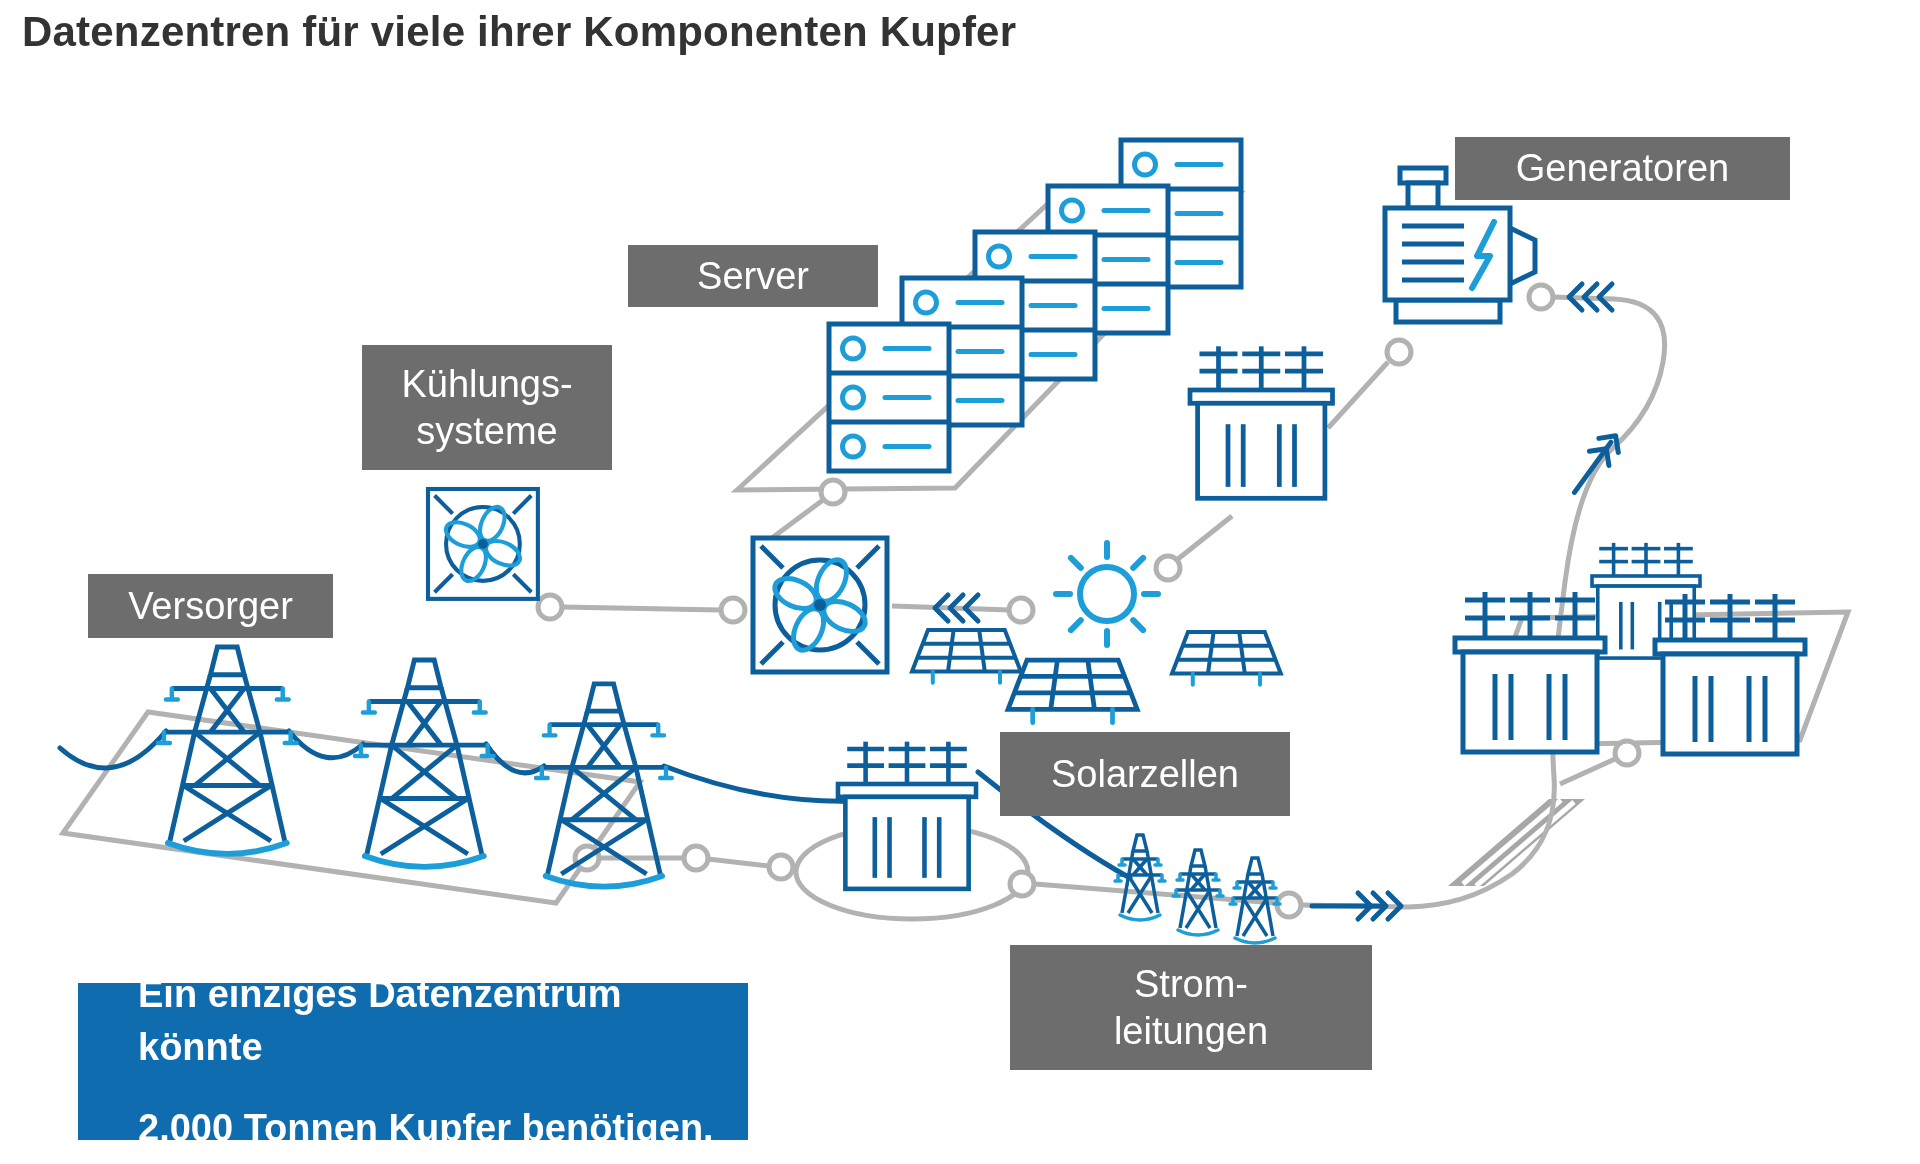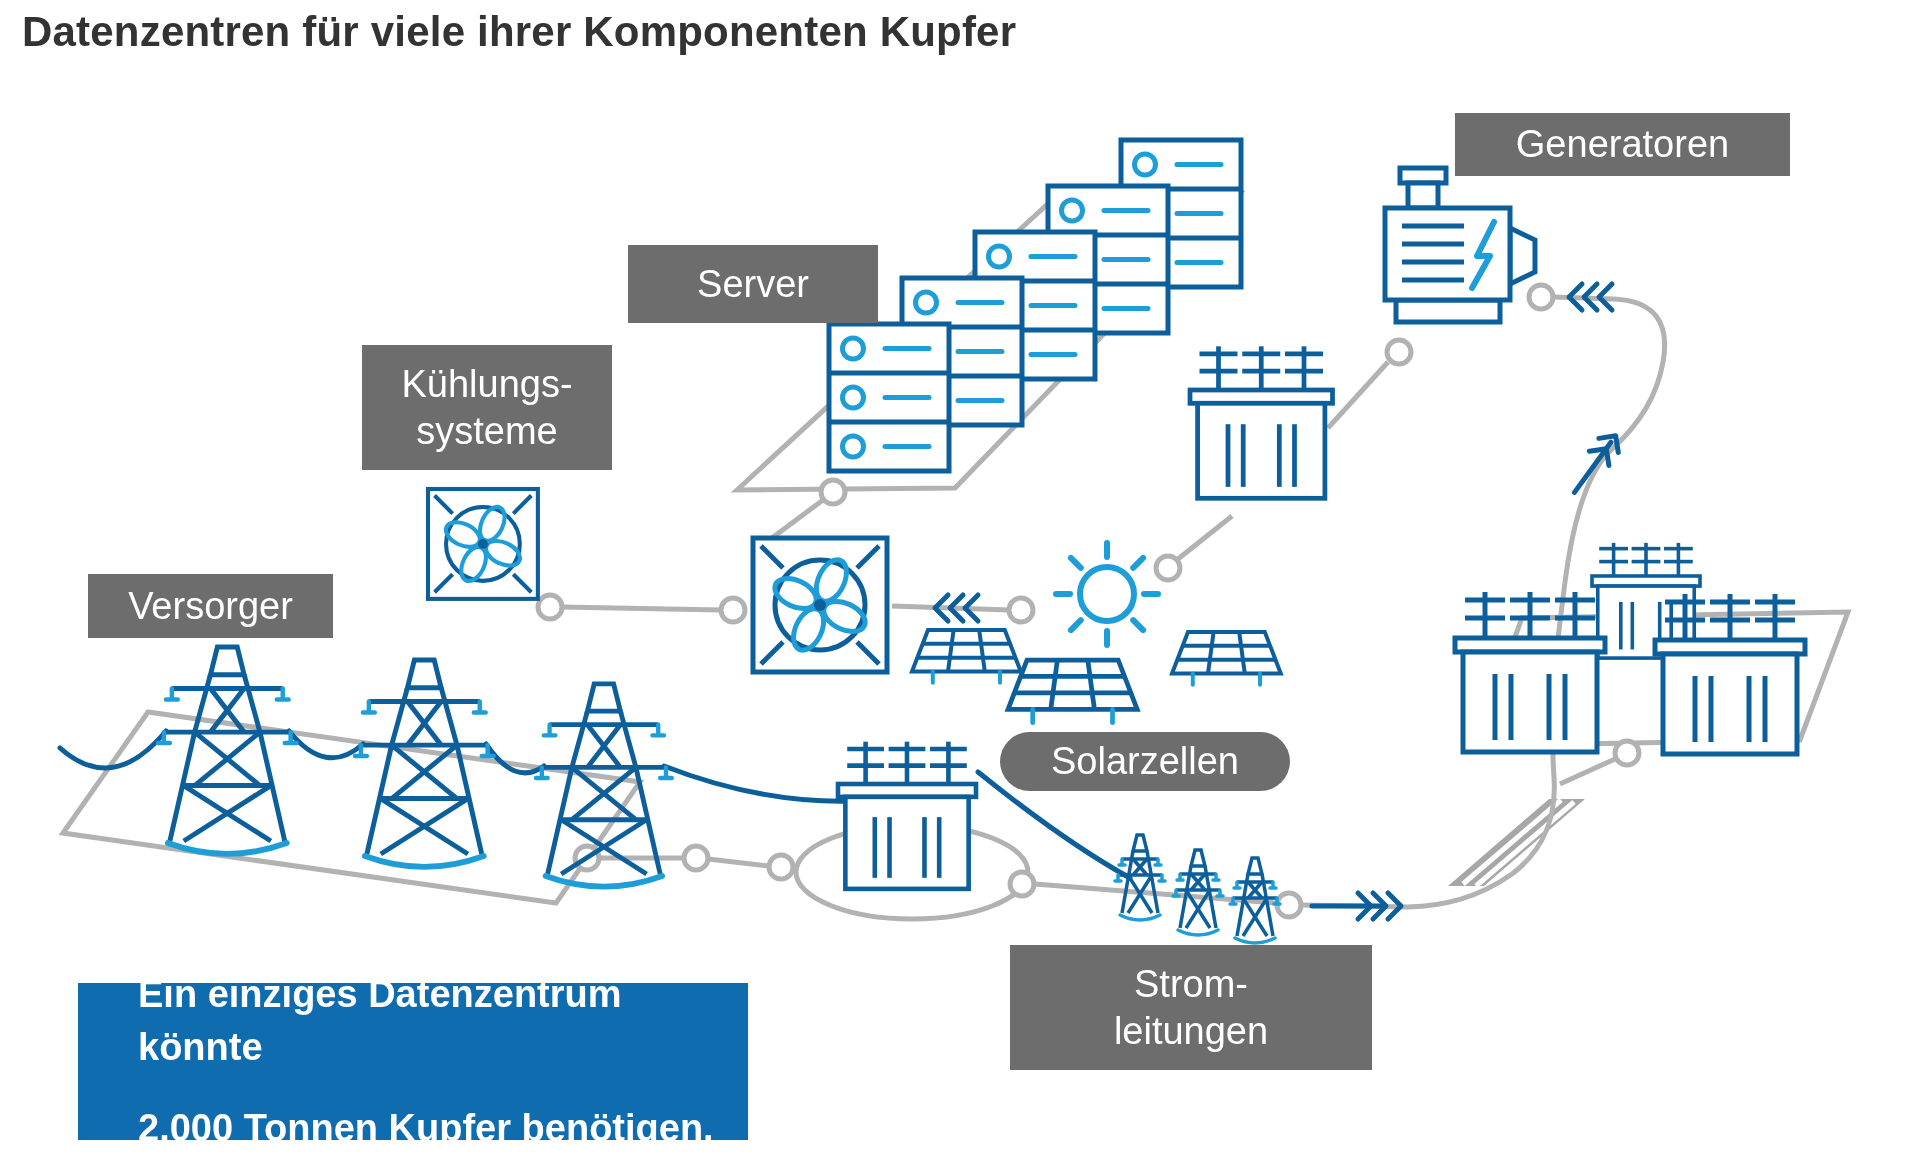--- a/index.html
+++ b/index.html
@@ -307,34 +307,34 @@
       <line x1="1402" y1="226" x2="1464" y2="226" class="db"></line>
       <line x1="1402" y1="244" x2="1464" y2="244" class="db"></line>
       <line x1="1402" y1="262" x2="1464" y2="262" class="db"></line>
       <line x1="1402" y1="280" x2="1464" y2="280" class="db"></line>
       <polyline points="1494,222 1477,256 1490,256 1472,288" class="lbw"></polyline>
     </g>
   </svg>
 
   <div class="page-title">Datenzentren für viele ihrer Komponenten Kupfer</div>
 
-  <div class="label" style="left:1455px;top:113px;width:335px;height:63px;">
+  <div class="label" style="left:1455px;top:137px;width:335px;height:63px;">
     <span>Generatoren</span>
   </div>
-  <div class="label" style="left:628px;top:245px;width:250px;height:78px;">
+  <div class="label" style="left:628px;top:245px;width:250px;height:62px;">
     <span>Server</span>
   </div>
   <div class="label" style="left:88px;top:574px;width:245px;height:64px;">
     <span>Versorger</span>
   </div>
   <div class="label" style="left:362px;top:345px;width:250px;height:125px;">
     <span>Kühlungs-</span>
     <span>systeme</span>
   </div>
-  <div class="label" style="left:1000px;top:732px;width:290px;height:59px;border-radius:32px;">
+  <div class="label" style="left:1000px;top:732px;width:290px;height:84px;">
     <span>Solarzellen</span>
   </div>
   <div class="label" style="left:1010px;top:945px;width:362px;height:125px;">
     <span>Strom-</span>
     <span>leitungen</span>
   </div>
 
   <div class="callout">
     <span>Ein einziges Datenzentrum könnte</span>
     <span>2.000 Tonnen Kupfer benötigen.</span>

